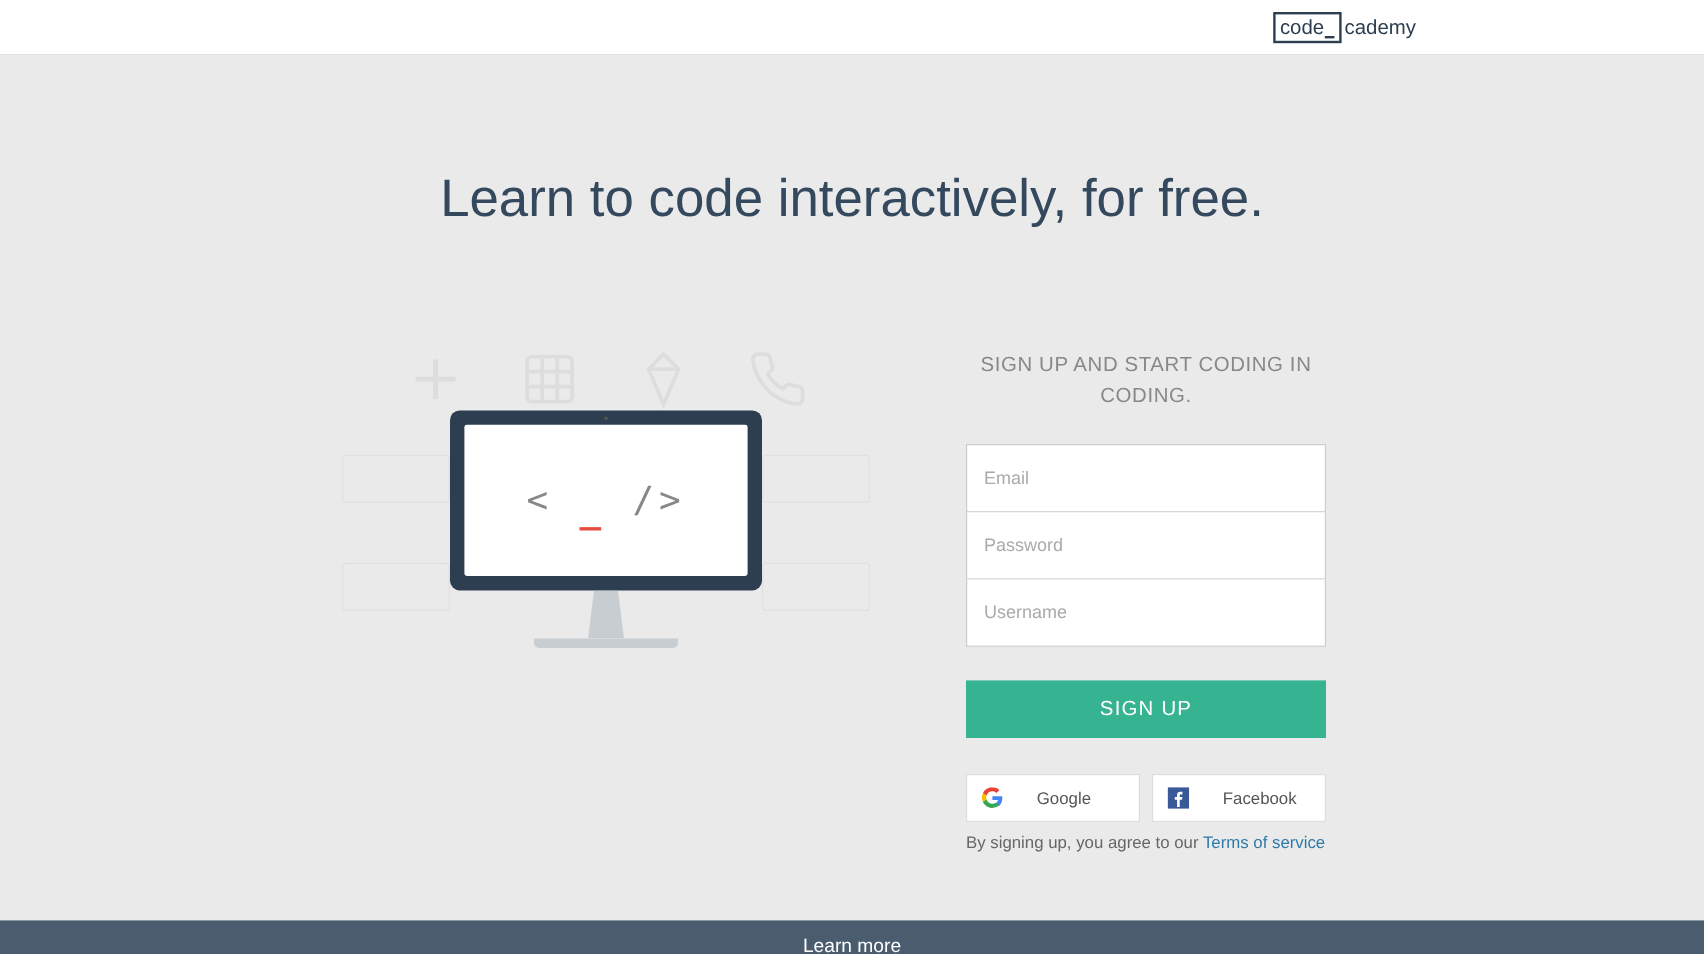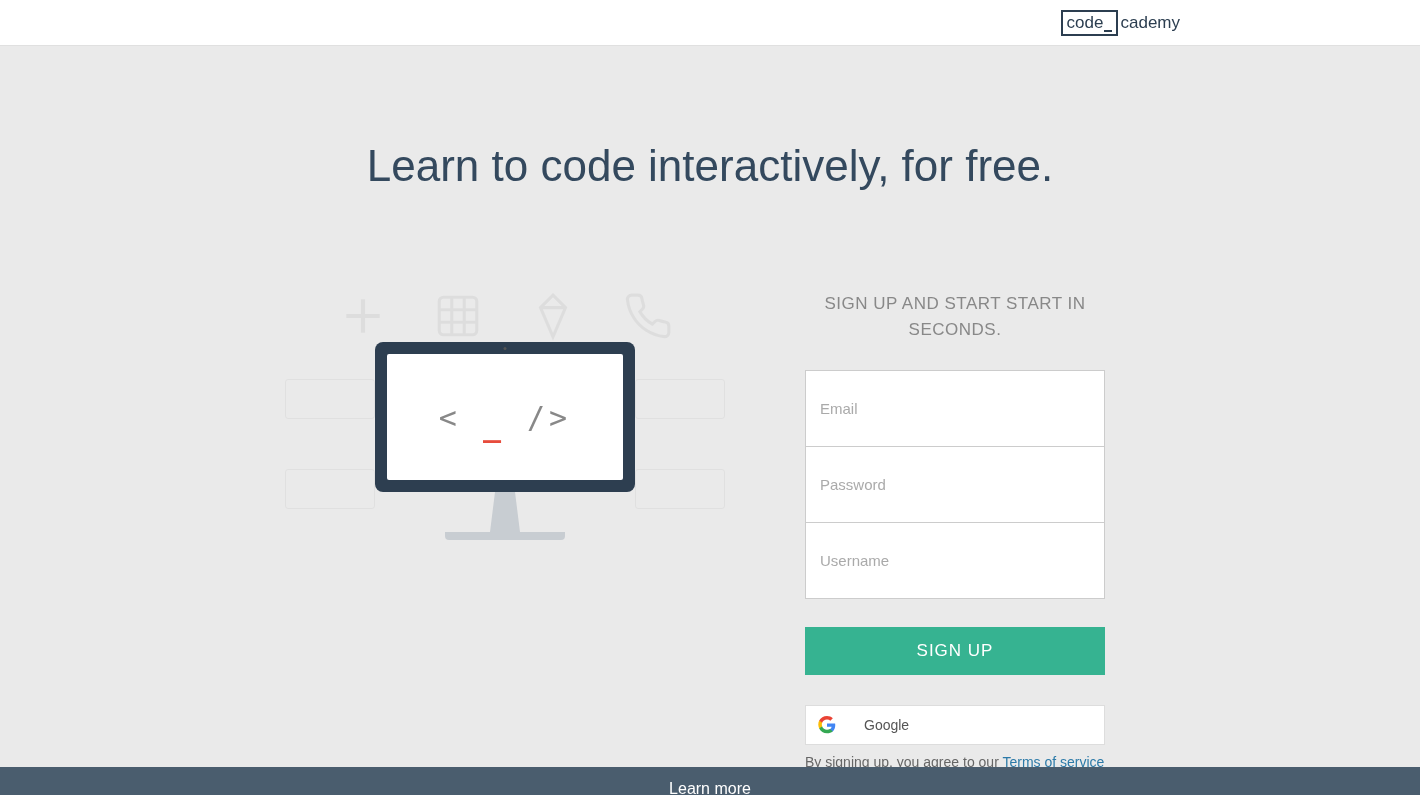--- a/index.html
+++ b/index.html
@@ -192,21 +192,21 @@
       text-align: center;
       color: #888;
       font-size: 17px;
       font-weight: 400;
       letter-spacing: 0.5px;
       margin-bottom: 28px;
       line-height: 1.5;
     }
     .form-input {
       width: 100%;
-      padding: 29px 14px;
+      padding: 19px 14px;
       font-size: 15px;
       border: 1px solid #ccc;
       background: #fff;
       font-family: inherit;
       color: #333;
     }
     .form-input::placeholder {
       color: #aaa;
     }
     .form-input + .form-input {
@@ -323,35 +323,42 @@
           <div class="monitor-screen">
             &lt;&nbsp;<span class="cursor-blink">_</span>&nbsp;/&gt;
           </div>
         </div>
         <div class="monitor-stand"></div>
         <div class="monitor-base"></div>
       </div>
     </div>
 
     <div class="signup-panel">
-      <div class="signup-title">SIGN UP AND START START IN SECONDS.</div>
+      <div class="signup-title">SIGN UP AND START CODING IN CODING.</div>
       <input class="form-input" type="text" placeholder="Email" style="">
       <input class="form-input" type="password" placeholder="Password" style="">
       <input class="form-input" type="text" placeholder="Username" style="">
       <button class="btn-signup-main">SIGN UP</button>
       <div class="social-row">
         <button class="social-btn">
           <svg class="social-icon" viewBox="0 0 24 24">
             <path fill="#4285F4" d="M23 12.25c0-.78-.07-1.53-.2-2.25H12v4.26h6.2c-.27 1.44-1.09 2.66-2.32 3.48v2.9h3.74C21.8 18.6 23 15.7 23 12.25z"></path>
             <path fill="#34A853" d="M12 23c3.14 0 5.77-1.04 7.7-2.82l-3.74-2.9c-1.04.7-2.37 1.12-3.96 1.12-3.04 0-5.62-2.05-6.54-4.81H1.6v3C3.5 20.4 7.44 23 12 23z"></path>
             <path fill="#FBBC05" d="M5.46 13.59c-.23-.7-.37-1.45-.37-2.22s.13-1.52.37-2.22V6.16H1.6C.82 7.7.38 9.43.38 11.37s.44 3.67 1.22 5.2l3.86-3z"></path>
             <path fill="#EA4335" d="M12 4.63c1.72 0 3.26.59 4.47 1.75l3.32-3.32C17.77 1.2 15.14 0 12 0 7.44 0 3.5 2.6 1.6 6.16l3.86 3c.92-2.76 3.5-4.53 6.54-4.53z"></path>
           </svg>
           <span>Google</span>
         </button>
+        <button class="social-btn">
+          <svg class="social-icon" viewBox="0 0 24 24">
+            <rect width="24" height="24" fill="#3b5998"></rect>
+            <path fill="#fff" d="M16.5 8h-2c-.5 0-1 .5-1 1v2h3l-.5 3h-2.5v8h-3v-8H8v-3h2.5V8.5C10.5 6 12 5 14 5h2.5v3z"></path>
+          </svg>
+          <span>Facebook</span>
+        </button>
       </div>
       <div class="terms">
         <span>By signing up, you agree to our </span><span class="terms-link">Terms of service</span>
       </div>
     </div>
   </div>
 
   <div class="footer-bar">
     <div class="footer-text">Learn more</div>
     <div class="footer-chevron">⌄</div>

